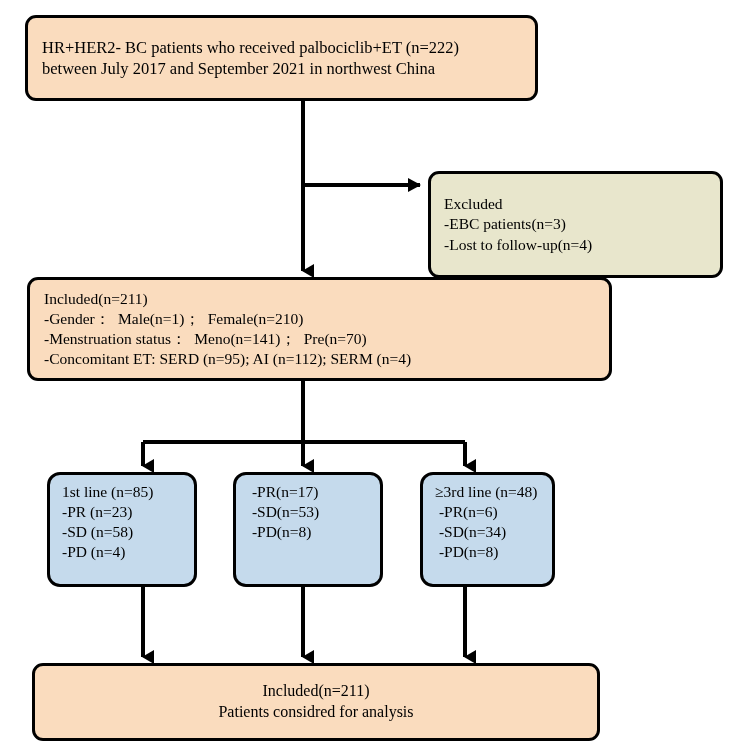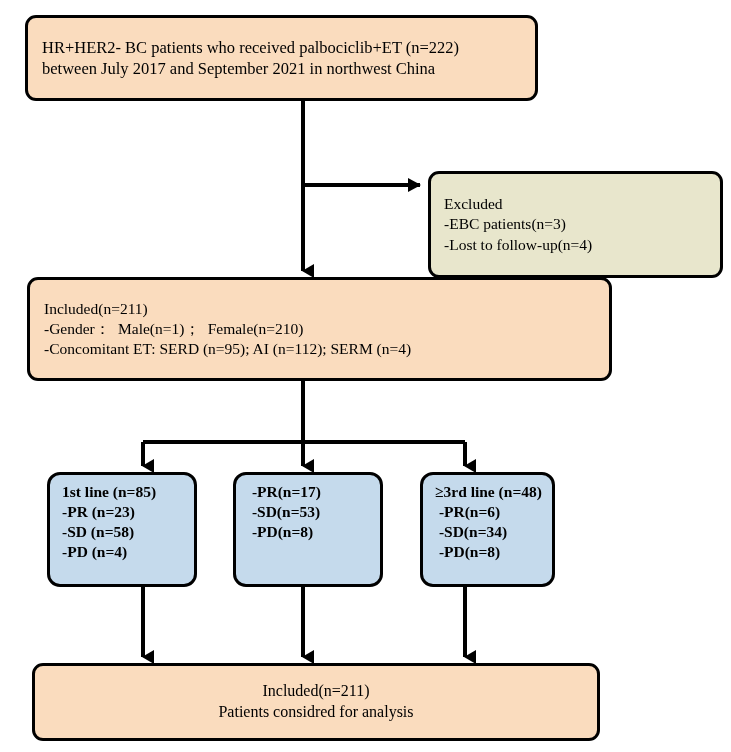--- a/index.html
+++ b/index.html
@@ -76,21 +76,20 @@
     font-size: 15.5px;
   }
 
   .line-box {
     top: 472px;
     height: 115px;
     padding: 7px 0 9px 12px;
     font-size: 15.5px;
     border-radius: 13px;
     justify-content: flex-start;
-    font-weight: bold;
   }
   #box-line1 { left: 47px;  width: 150px; }
   #box-line2 { left: 233px; width: 150px; }
   #box-line3 { left: 420px; width: 135px; }
 
   #box-final {
     left: 32px;  top: 663px; width: 568px; height: 78px;
     font-size: 16px;
     text-align: center;
     align-items: center;
@@ -136,20 +135,21 @@
 
   <div class="node khaki" id="box-excluded">
     <span class="line">Excluded</span>
     <span class="line">-EBC patients(n=3)</span>
     <span class="line">-Lost to follow-up(n=4)</span>
   </div>
 
   <div class="node peach" id="box-included">
     <span class="line">Included(n=211)</span>
     <span class="line">-Gender：  Male(n=1)；  Female(n=210)</span>
+    <span class="line">-Menstruation status：  Meno(n=141)；  Pre(n=70)</span>
     <span class="line">-Concomitant ET: SERD (n=95); AI (n=112); SERM (n=4)</span>
   </div>
 
   <div class="node blue line-box" id="box-line1">
     <span class="line">1st line (n=85)</span>
     <span class="line">-PR (n=23)</span>
     <span class="line">-SD (n=58)</span>
     <span class="line">-PD (n=4)</span>
   </div>
 

